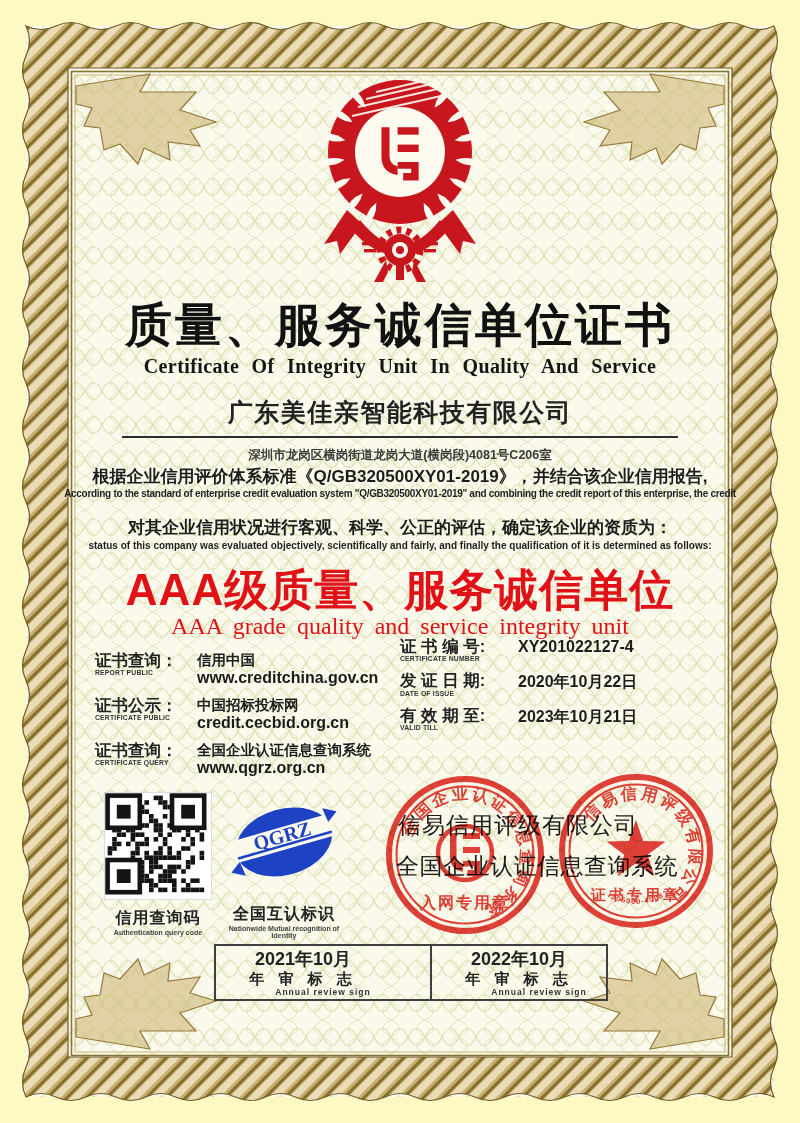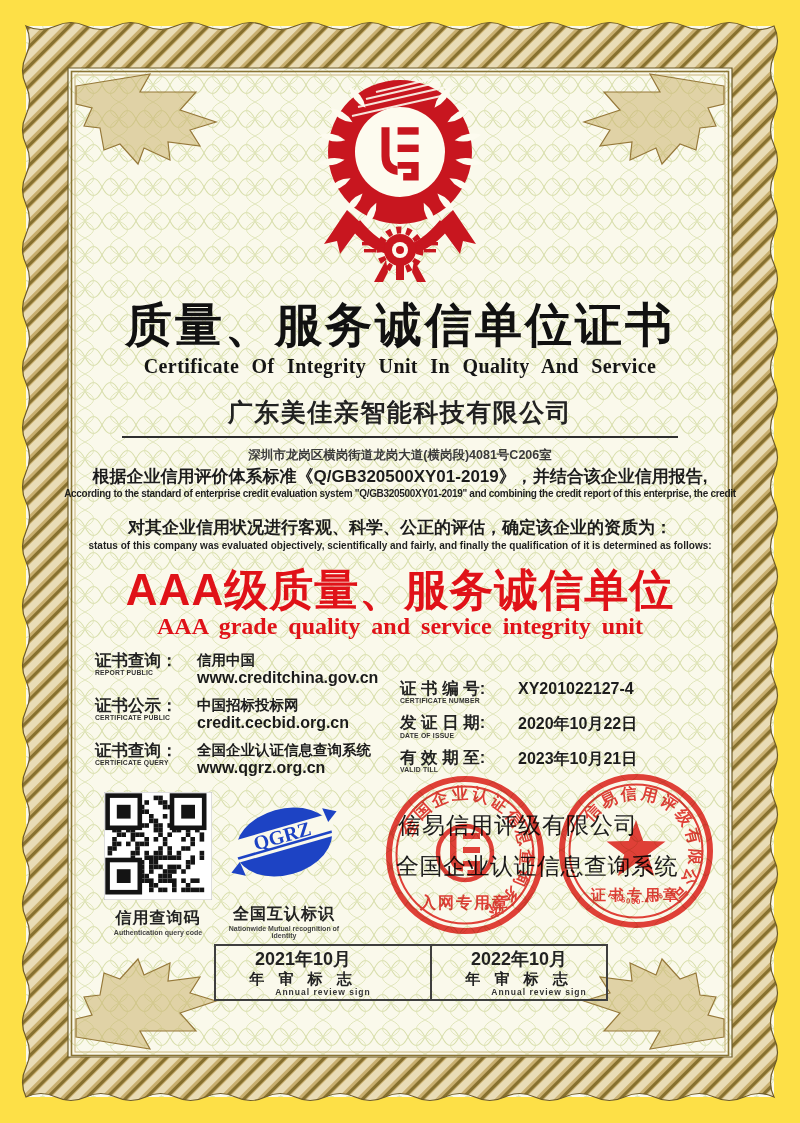--- a/index.html
+++ b/index.html
@@ -1,37 +1,37 @@
 <!DOCTYPE html>
 <html><head>
 <meta charset="utf-8">
 <style>
   html,body{margin:0;padding:0;background:#ffffff;}
-  .page{position:relative;width:800px;height:1123px;background:#fde047;overflow:hidden;
+  .page{position:relative;width:800px;height:1123px;background:#fef9c3;overflow:hidden;
         font-family:"Liberation Sans","DejaVu Sans",sans-serif;}
   svg.bg{position:absolute;left:0;top:0;}
   .abs{position:absolute;}
   .cx{position:absolute;left:0;right:0;text-align:center;}
   #emblem{left:300px;top:60px;width:200px;height:228px;}
   #title-cn{top:294px;font-size:47px;font-weight:900;letter-spacing:3px;color:#111;}
   #title-en{top:355px;font-family:"Liberation Serif","DejaVu Serif",serif;font-size:20px;
             font-weight:700;word-spacing:7px;letter-spacing:.4px;color:#151515;}
   #company{top:396px;font-size:25px;font-weight:600;letter-spacing:1.5px;color:#222;}
   #company-line{left:122px;top:436px;width:556px;height:2px;background:#2e2e2e;}
   #address{top:447px;font-size:12.5px;font-weight:700;color:#3a3a3a;}
   #p1cn{top:465px;font-size:17px;font-weight:700;color:#1c1c1c;}
   #p1en{top:488px;font-size:10px;font-weight:700;letter-spacing:-0.3px;color:#1f1f1f;}
   #p2cn{top:516px;font-size:17px;font-weight:700;color:#1c1c1c;}
   #p2en{top:540px;font-size:10px;font-weight:700;color:#1f1f1f;}
   #grade-cn{top:561px;font-size:44px;font-weight:900;letter-spacing:1px;color:#e01218;}
   #grade-en{top:613px;font-family:"Liberation Serif","DejaVu Serif",serif;font-size:24px;
-            font-weight:700;word-spacing:5px;color:#e01218;text-align:center;}
+            font-weight:400;word-spacing:5px;color:#e01218;text-align:center;}
   .fieldcol{position:absolute;display:flex;flex-direction:column;gap:10px;}
   #fields-left{left:95px;top:652px;width:300px;}
-  #fields-right{left:400px;top:680px;width:310px;}
+  #fields-right{left:400px;top:638px;width:310px;}
   .frow{display:flex;align-items:flex-start;}
   .flabel{width:102px;flex:none;}
   #fields-right .flabel{width:118px;}
   .flabel .lcn{font-size:16.5px;font-weight:800;color:#222;line-height:1.05;}
   .flabel .len{font-size:6.8px;font-weight:700;color:#333;letter-spacing:.2px;}
   .fval .vcn{font-size:14.5px;font-weight:700;color:#1d1d1d;line-height:1.15;}
   .fval .vurl{font-size:16px;font-weight:800;color:#1a1a1a;line-height:1.15;}
   .fval .vone{font-size:16px;font-weight:700;color:#1d1d1d;}
   #qr-block{left:103px;top:792px;width:110px;text-align:center;}
   #qgrz-block{left:224px;top:792px;width:120px;text-align:center;}

